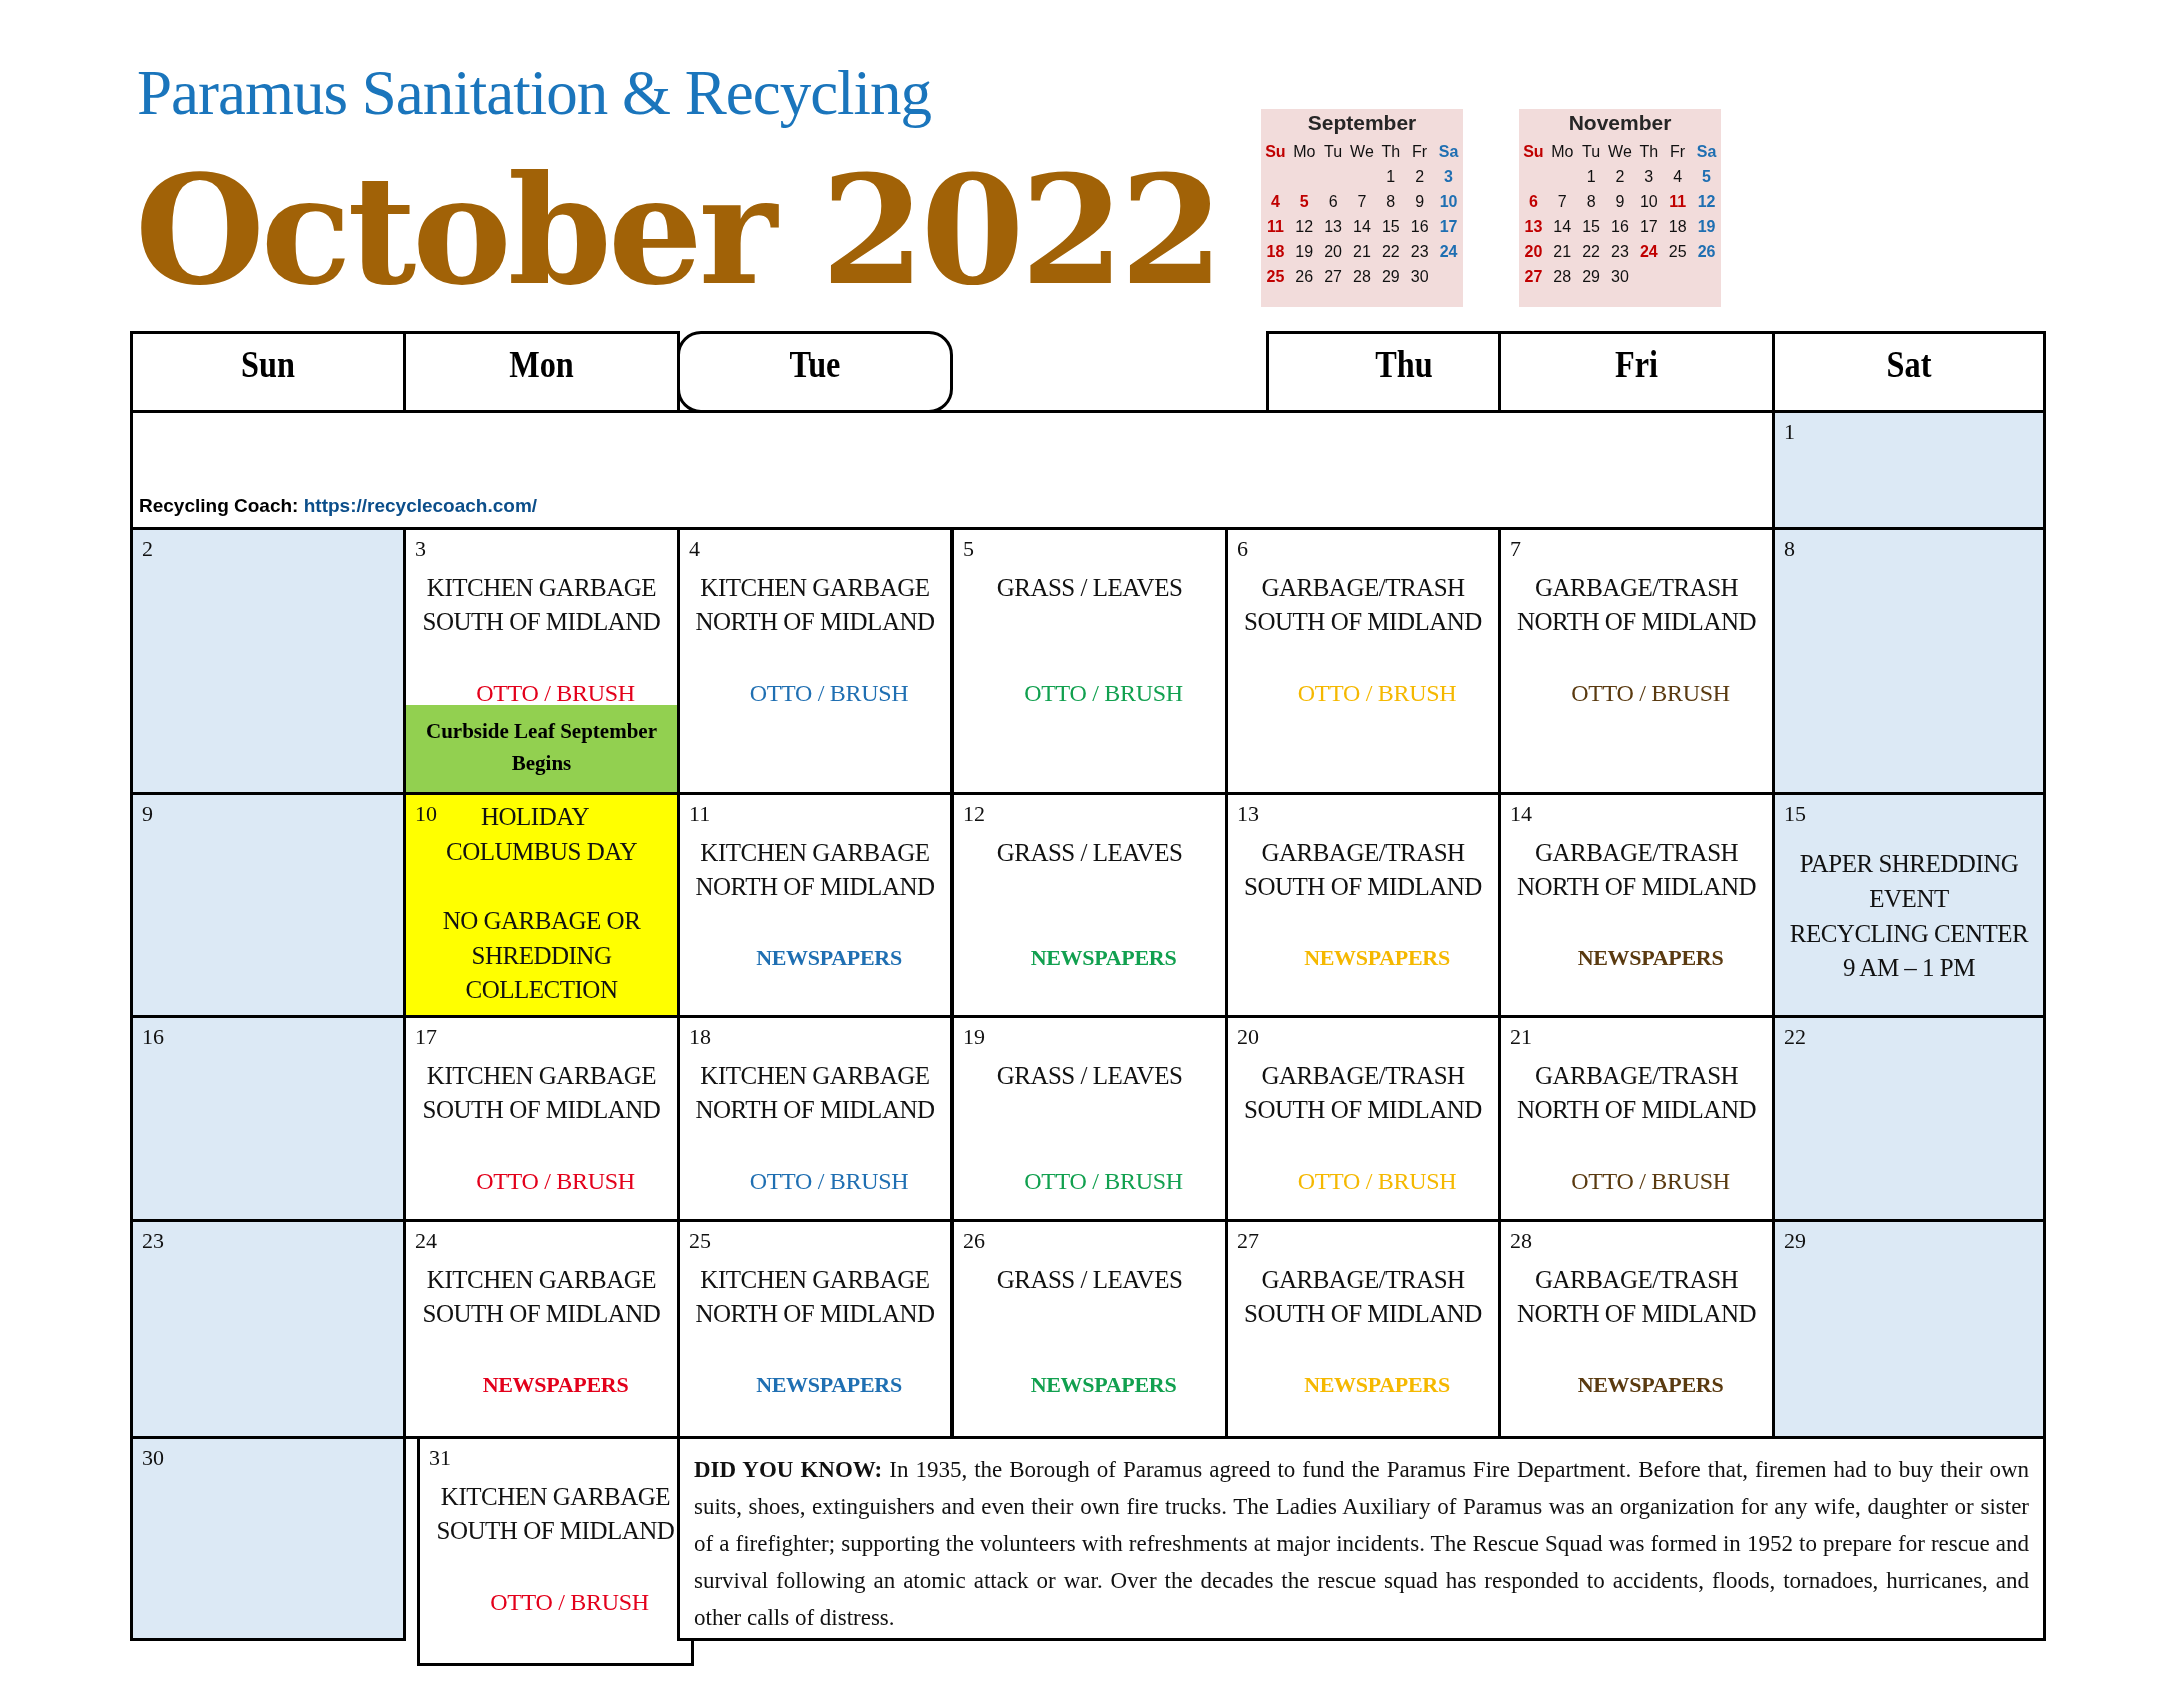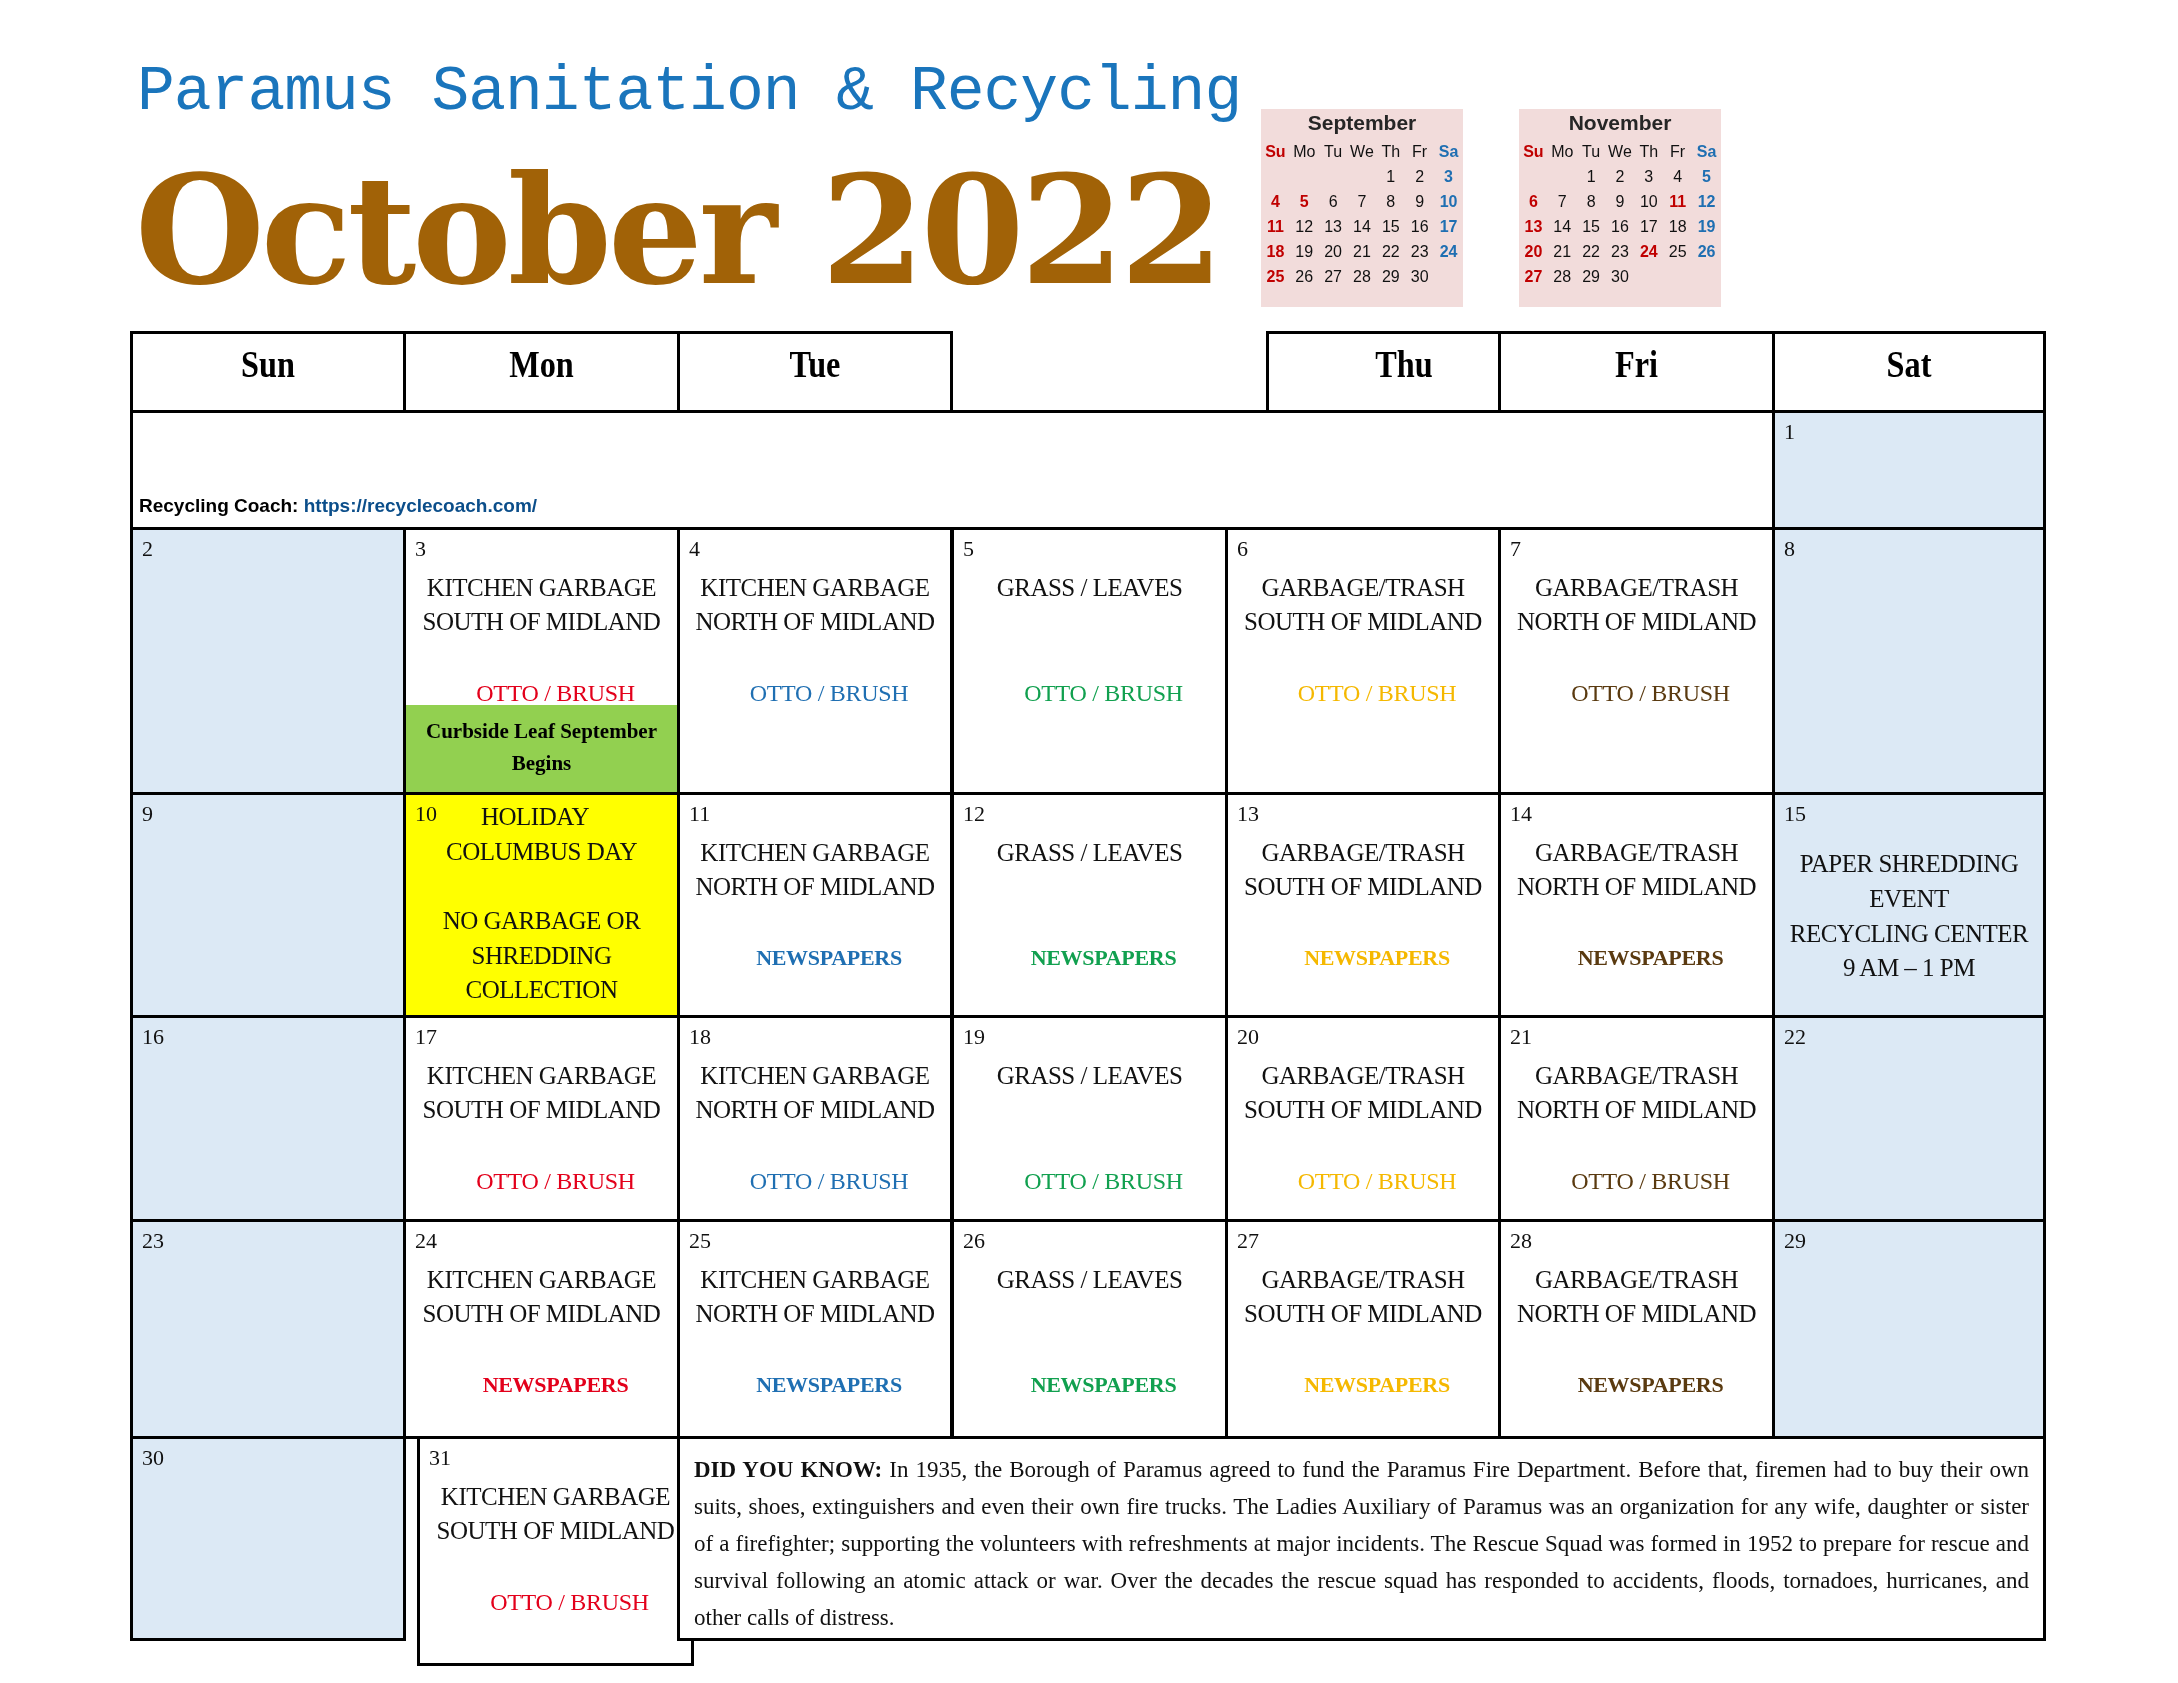--- a/index.html
+++ b/index.html
@@ -1,17 +1,17 @@
 <!DOCTYPE html>
 <html><head>
 <meta charset="utf-8">
 <style>
   html, body { margin:0; padding:0; background:#ffffff; }
   body { width:2178px; height:1683px; position:relative; overflow:hidden; font-family:"Liberation Serif","DejaVu Serif",serif; }
-  .subtitle { position:absolute; left:137px; top:57px; font-size:63px; color:#1a75bc; font-family:Liberation Mono, monospace; letter-spacing:-1px; white-space:nowrap; }
+  .subtitle { position:absolute; left:137px; top:57px; font-size:63px; color:#1a75bc; font-family:Liberation Serif, serif; letter-spacing:-1px; white-space:nowrap; }
   .title { position:absolute; left:135px; top:156px; font-size:149px; font-weight:bold; color:#a16207; font-family:"DejaVu Serif","Liberation Serif",serif; letter-spacing:-4px; line-height:1; white-space:nowrap; }
   .mini { position:absolute; top:109px; width:202px; height:198px; background:#f2dcdb; font-family:"Liberation Sans","DejaVu Sans",sans-serif; }
   .mini .mname { text-align:center; font-weight:bold; font-size:21px; color:#262626; padding-top:2px; height:28px; }
   .mini table { border-collapse:collapse; width:100%; table-layout:fixed; }
   .mini td { text-align:center; font-size:16px; height:25px; padding:0; color:#111; }
   .mini td.hd { font-size:16px; }
   .mini .red { color:#c00000; font-weight:bold; }
   .mini .blue { color:#1f6fb2; font-weight:bold; }
   .grid { position:absolute; left:130px; top:331px; width:1917px; height:1310px; }
   .cell { position:absolute; box-sizing:border-box; border:3px solid #000; background:#fff; overflow:hidden; }
@@ -158,21 +158,21 @@
 </div>
 
 <div class="grid">
 
   <div class="cell" style="left:0;top:0;width:276px;height:82px;">
       <div class="hdr">Sun</div>
     </div>
   <div class="cell" style="left:273px;top:0;width:277px;height:82px;">
       <div class="hdr">Mon</div>
     </div>
-  <div class="cell" style="left:547px;top:0;width:276px;height:82px;">
+  <div class="cell" style="left:547px;top:0;width:276px;height:82px;border-radius:24px;">
       <div class="hdr">Tue</div>
     </div>
   <div class="cell" style="left:1095px;top:0;width:276px;height:82px;margin-left:41px;">
       <div class="hdr">Thu</div>
     </div>
   <div class="cell" style="left:1368px;top:0;width:277px;height:82px;">
       <div class="hdr">Fri</div>
     </div>
   <div class="cell" style="left:1642px;top:0;width:274px;height:82px;">
       <div class="hdr">Sat</div>

